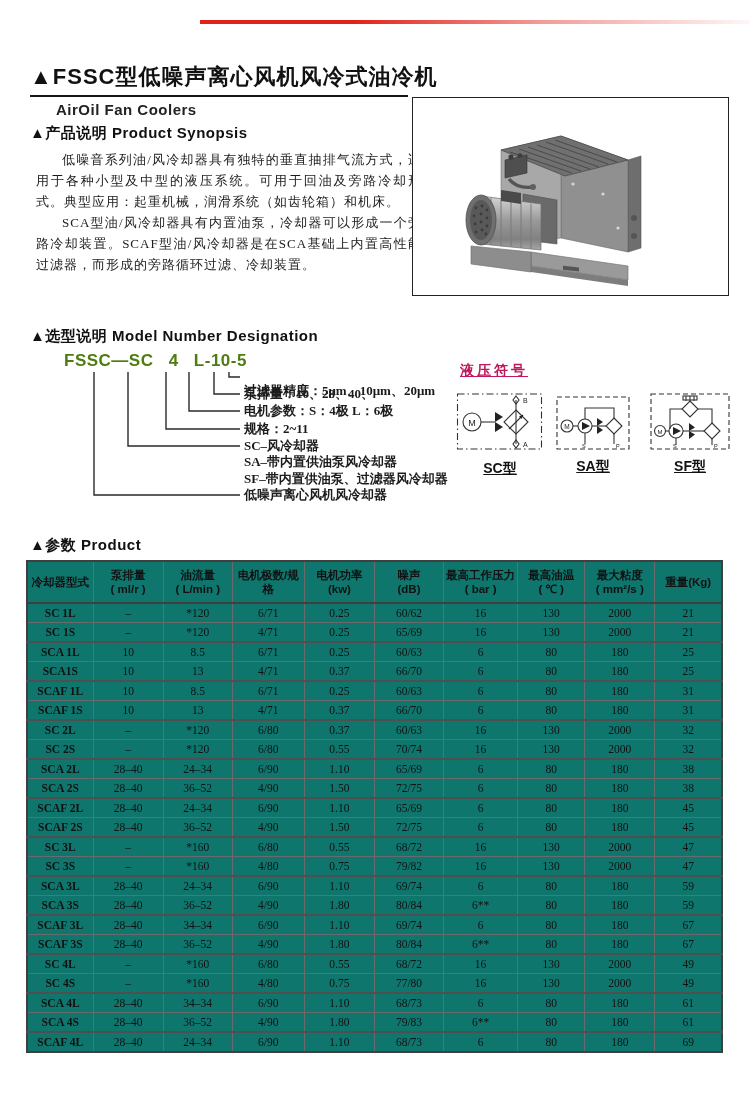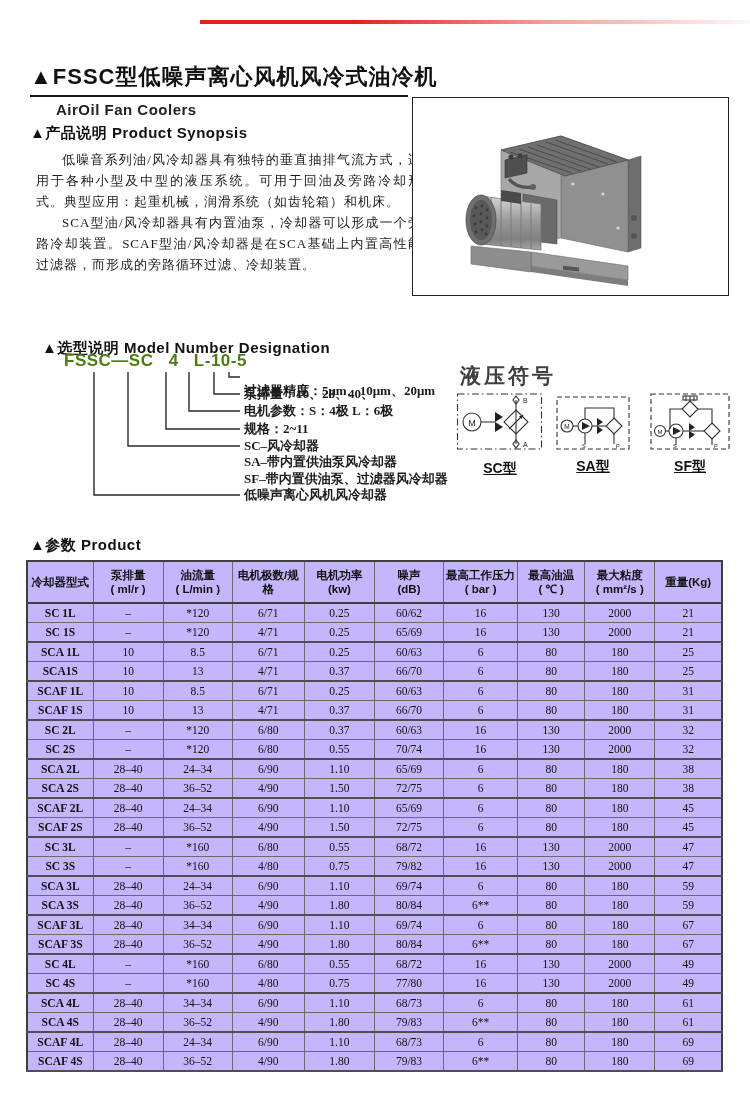--- a/index.html
+++ b/index.html
@@ -25,30 +25,30 @@
     font-family:"Liberation Serif",serif;font-size:13px;line-height:21px;letter-spacing:1px;color:#1c1c1c;}
   
   .photo-frame{top:97px;left:412px;width:315px;height:197px;border:1px solid #222;background:#fff;}
   
   .model-code{top:351px;left:64px;font-size:17px;font-weight:bold;letter-spacing:.5px;word-spacing:10px;color:#4d7c0f;}
   .connector-svg{top:371px;left:0;pointer-events:none;}
   .des-label{left:244px;font-family:"Liberation Serif",serif;font-size:13px;font-weight:600;color:#1c1c1c;white-space:nowrap;}
   .dl0{top:368px;margin-top:14px;} .dl1{top:385px;} .dl2{top:402px;} .dl3{top:420px;}
   .dl4{top:437px;} .dl5{top:453px;} .dl6{top:470px;} .dl7{top:486px;}
   
-  .symbols-heading{top:362px;left:460px;font-size:21px;font-weight:bold;letter-spacing:3px;color:#404040;}
+  .symbols-heading{top:362px;left:460px;font-size:14px;font-weight:bold;letter-spacing:3px;color:#be185d;text-decoration:underline;}
   .symbol-box{text-align:center;}
   .symbol-sc{top:390px;left:456px;width:88px;}
   .symbol-sa{top:396px;left:556px;width:74px;}
   .symbol-sf{top:393px;left:650px;width:80px;}
   .symbol-label{margin-top:4px;font-size:14px;font-weight:bold;text-decoration:underline;color:#111;}
   .sym{stroke:#333;fill:none;stroke-width:1.1;}
   .sym-txt{font-family:"Liberation Sans",sans-serif;fill:#222;stroke:none;}
   
-  .ratings-table{top:560px;left:26px;width:697px;border-collapse:collapse;table-layout:fixed;background:#c4b5fd;}
+  .ratings-table{top:560px;left:26px;width:697px;border-collapse:collapse;table-layout:fixed;background:#0f766e;}
   .ratings-table th,.ratings-table td{border:1px solid #6a6a6a;text-align:center;vertical-align:middle;overflow:hidden;}
   .ratings-table th{height:38px;font-size:11.5px;font-weight:bold;white-space:pre-line;line-height:14px;padding:1px 0;
     border-bottom:2px solid #3f3f3f;color:#111;}
   .ratings-table td{height:18px;padding:0;font-family:"Liberation Serif",serif;font-size:11.5px;color:#111;}
   .ratings-table td.model{font-weight:bold;}
   .ratings-table{border:2px solid #3f3f3f;}
   .ratings-table tr.group-end td{border-bottom:2px solid #4f4f4f;}
   .ratings-table col.c0{width:66px;} .ratings-table col.c1{width:70px;} .ratings-table col.c2{width:69px;}
   .ratings-table col.c3{width:72px;} .ratings-table col.c4{width:70px;} .ratings-table col.c5{width:69px;}
   .ratings-table col.c6{width:74px;} .ratings-table col.c7{width:67px;} .ratings-table col.c8{width:70px;}
@@ -137,21 +137,21 @@
       <circle cx="62" cy="126" r="1.4"></circle>
         <circle cx="68" cy="124" r="1.4"></circle>
         <circle cx="74" cy="128" r="1.4"></circle>
       <circle cx="63" cy="134" r="1.4"></circle>
         <circle cx="69" cy="132" r="1.4"></circle>
         <circle cx="73" cy="136" r="1.4"></circle>
     </g>
   </svg>
 </div>
 
-<h2 class="abs sec-heading h-designation" style="margin:12px;">▲选型说明  Model Number Designation</h2>
+<h2 class="abs sec-heading h-designation" style="margin:0;">▲选型说明  Model Number Designation</h2>
 <div class="abs model-code">FSSC—SC 4 L-10-5</div>
 
 <svg class="abs connector-svg" width="250" height="128">
   <g stroke="#2a2a2a" stroke-width="1.4" fill="none">
     <path d="M229,1 V6 H240"></path>
     <path d="M214,1 V23 H240"></path>
     <path d="M189,1 V40 H240"></path>
     <path d="M166,1 V58 H240"></path>
     <path d="M128,1 V75 H240"></path>
     <path d="M94,1 V124 H240"></path>
@@ -543,26 +543,14 @@
         <td>28–40</td>
         <td>24–34</td>
         <td>6/90</td>
         <td>1.10</td>
         <td>68/73</td>
         <td>6</td>
         <td>80</td>
         <td>180</td>
         <td>69</td>
       </tr>
-      <tr class="group-end">
-        <td class="model">SCAF 4S</td>
-        <td>28–40</td>
-        <td>36–52</td>
-        <td>4/90</td>
-        <td>1.80</td>
-        <td>79/83</td>
-        <td>6**</td>
-        <td>80</td>
-        <td>180</td>
-        <td>69</td>
-      </tr>
     </tbody>
 </table>
 
 </body></html>

